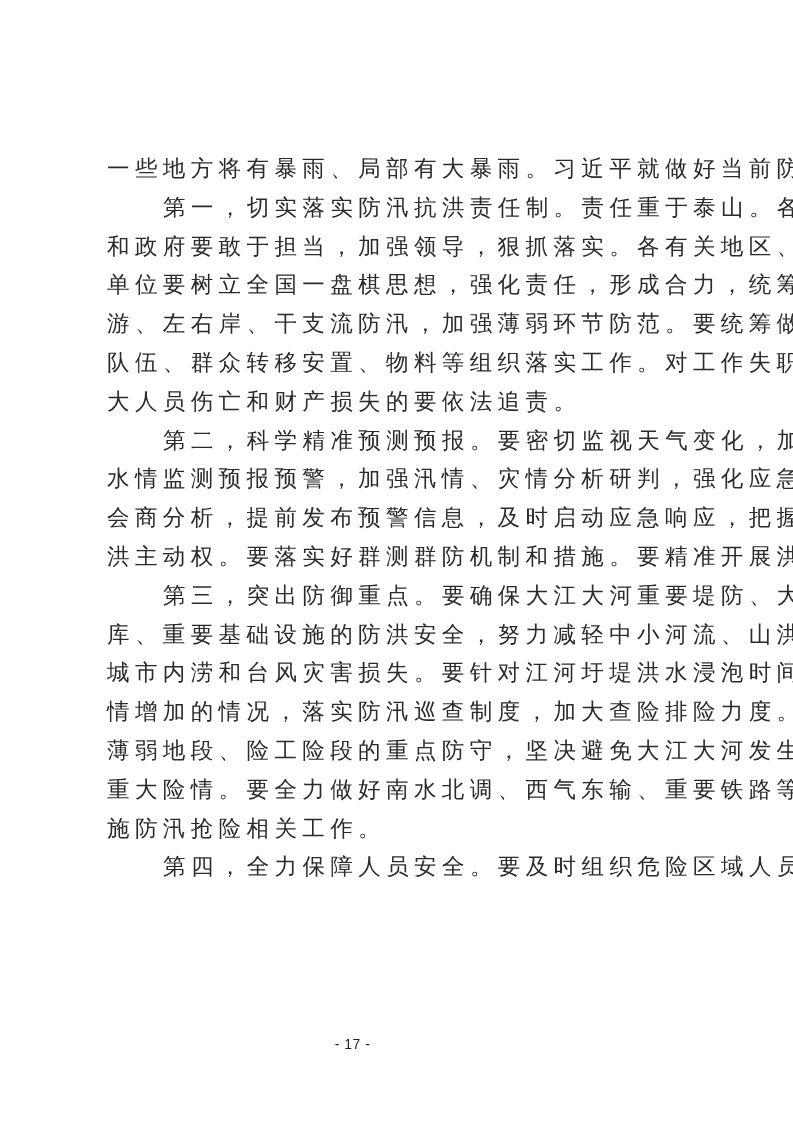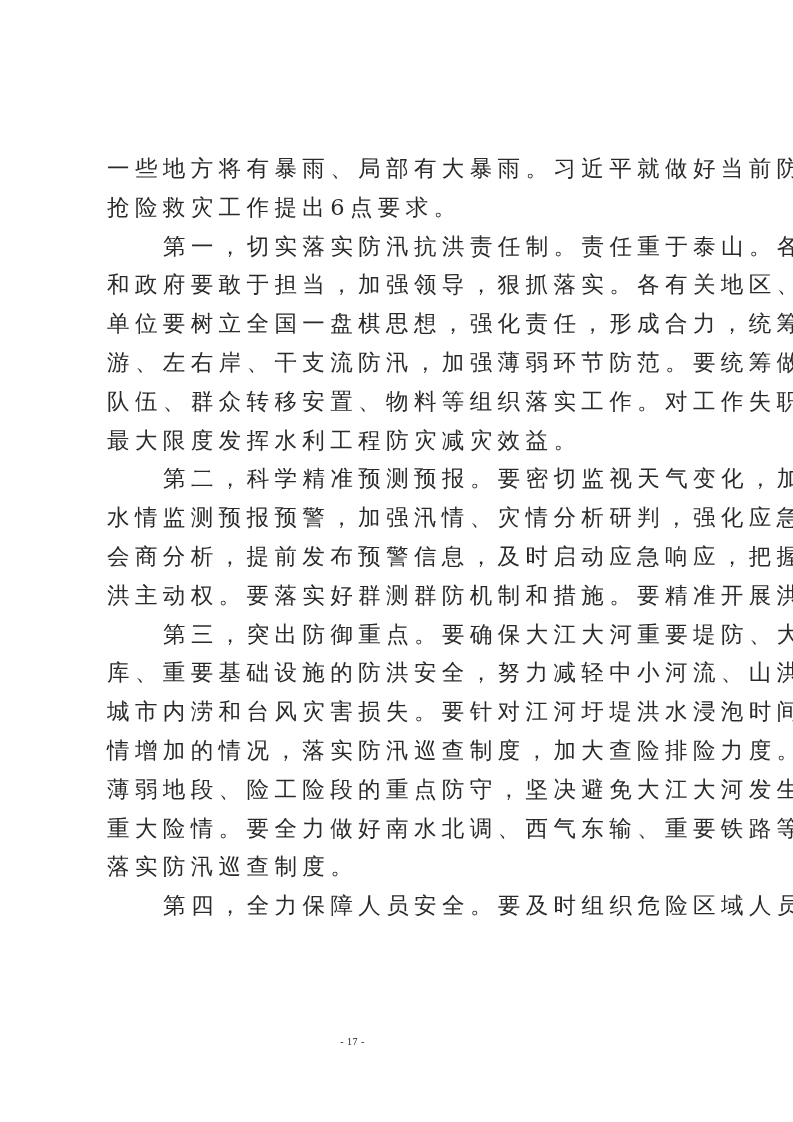--- a/index.html
+++ b/index.html
@@ -39,47 +39,46 @@
   }
   .indent {
     padding-left: 56px;
   }
   .page-number {
     position: absolute;
     left: 0;
     width: 705px;
     top: 1036px;
     text-align: center;
-    font-family: Liberation Serif, serif;
-    font-size: 10px;
+    font-family: Liberation Sans, sans-serif;
+    font-size: 14px;
     color: #222222;
     letter-spacing: 0.5px;
   }
 </style>
 </head>
 <body>
 
 <div class="page">
   <div class="body-text">
     <span class="line">一些地方将有暴雨、局部有大暴雨。习近平就做好当前防汛抗洪</span>
-    <span class="line">抢险救灾工作提出6点要求。</span>
     <span class="line indent">第一，切实落实防汛抗洪责任制。责任重于泰山。各级党委</span>
     <span class="line">和政府要敢于担当，加强领导，狠抓落实。各有关地区、部门和</span>
     <span class="line">单位要树立全国一盘棋思想，强化责任，形成合力，统筹好上下</span>
     <span class="line">游、左右岸、干支流防汛，加强薄弱环节防范。要统筹做好抢险</span>
     <span class="line">队伍、群众转移安置、物料等组织落实工作。对工作失职造成重</span>
-    <span class="line">最大限度发挥水利工程防灾减灾效益。</span>
+    <span class="line">大人员伤亡和财产损失的要依法追责。</span>
     <span class="line indent">第二，科学精准预测预报。要密切监视天气变化，加强雨情</span>
     <span class="line">水情监测预报预警，加强汛情、灾情分析研判，强化应急值守和</span>
     <span class="line">会商分析，提前发布预警信息，及时启动应急响应，把握防汛抗</span>
     <span class="line">洪主动权。要落实好群测群防机制和措施。要精准开展洪水调度，</span>
     <span class="line indent">第三，突出防御重点。要确保大江大河重要堤防、大中型水</span>
     <span class="line">库、重要基础设施的防洪安全，努力减轻中小河流、山洪灾害、</span>
     <span class="line">城市内涝和台风灾害损失。要针对江河圩堤洪水浸泡时间长、险</span>
     <span class="line">情增加的情况，落实防汛巡查制度，加大查险排险力度。要加强</span>
     <span class="line">薄弱地段、险工险段的重点防守，坚决避免大江大河发生溃口性</span>
     <span class="line">重大险情。要全力做好南水北调、西气东输、重要铁路等重大设</span>
-    <span class="line">落实防汛巡查制度。</span>
+    <span class="line">施防汛抢险相关工作。</span>
     <span class="line indent">第四，全力保障人员安全。要及时组织危险区域人员转移，</span>
   </div>
 
   <div class="page-number">- 17 -</div>
 </div>
 
 </body></html>

